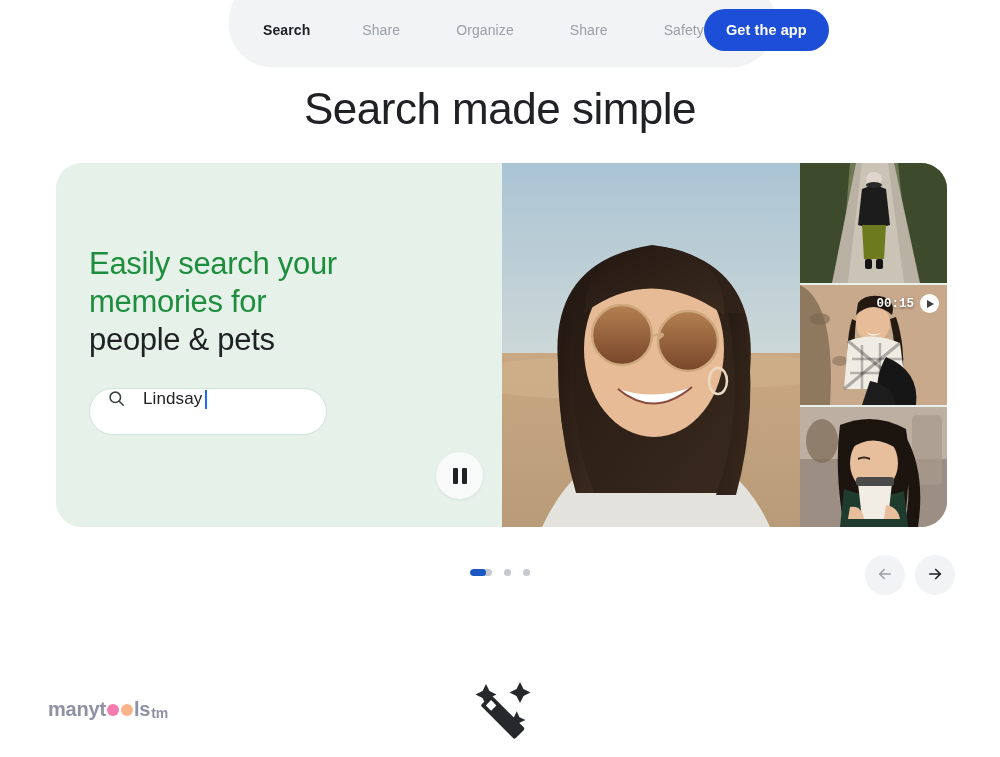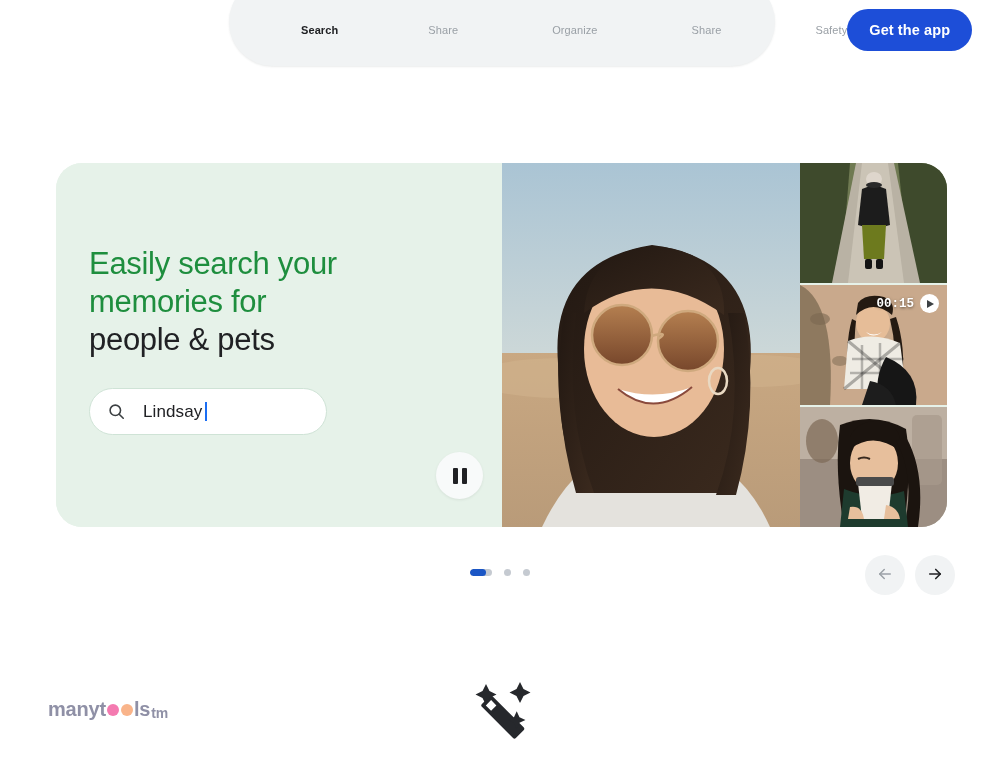--- a/index.html
+++ b/index.html
@@ -20,23 +20,23 @@
     display: flex; align-items: flex-end;
     padding: 0 16px 10px 16px;
     box-shadow: 0 1px 2px rgba(60,64,67,0.10);
   }
   .nav-inner {
     display: flex; align-items: center;
     width: 100%; height: 52px;
     padding-left: 18px;
   }
   .nav-item {
-    font-size: 11px; color: #9aa0a6;
+    font-size: 14px; color: #9aa0a6;
     letter-spacing: .1px; cursor: pointer;
-    white-space: nowrap; line-height: 1; margin-left: 38px;
+    white-space: nowrap; line-height: 1;
   }
   .nav-item.active { color: #202124; font-weight: 600; }
   .nav-spacer { flex: 1; }
   .cta-button {
     background: #1d4ed8; color: #ffffff;
     font-size: 14.5px; font-weight: 700;
     border: none; border-radius: 22px;
     height: 42px; padding: 0 22px;
     cursor: pointer; white-space: nowrap;
     letter-spacing: .1px;
@@ -68,21 +68,21 @@
   }
   .hero-heading .green { color: #1e8e3e; display: block; }
   .hero-heading .dark  { color: #202124; display: block; }
 
   .search-box {
     position: absolute; left: 33px; top: 225px;
     width: 238px; height: 47px;
     background: #ffffff;
     border: 1px solid #cfe3d6;
     border-radius: 24px;
-    display: flex; align-items: center;
+    display: flex; align-items: flex-start;
     padding-left: 17px;
     cursor: text;
   }
   .search-icon { width: 19px; height: 19px; flex: 0 0 19px; }
   .search-text {
     margin-left: 17px; font-size: 17px;
     color: #202124; letter-spacing: .1px;
     display: flex; align-items: center;
   }
   .caret {
@@ -183,20 +183,21 @@
       <div class="nav-item active" style="margin-right:52px;">Search</div>
       <div class="nav-item" style="margin-right:56px;">Share</div>
       <div class="nav-item" style="margin-right:56px;">Organize</div>
       <div class="nav-item" style="margin-right:56px;">Share</div>
       <div class="nav-item">Safety</div>
       <div class="nav-spacer"></div>
       <button class="cta-button">Get the app</button>
     </div>
   </div>
 
+  <div class="page-title">Search made simple</div>
 
   <div class="hero-card">
 
     <div class="hero-left">
       <div class="hero-heading">
         <span class="green">Easily search your</span>
         <span class="green">memories for</span>
         <span class="dark">people &amp; pets</span>
       </div>
 

